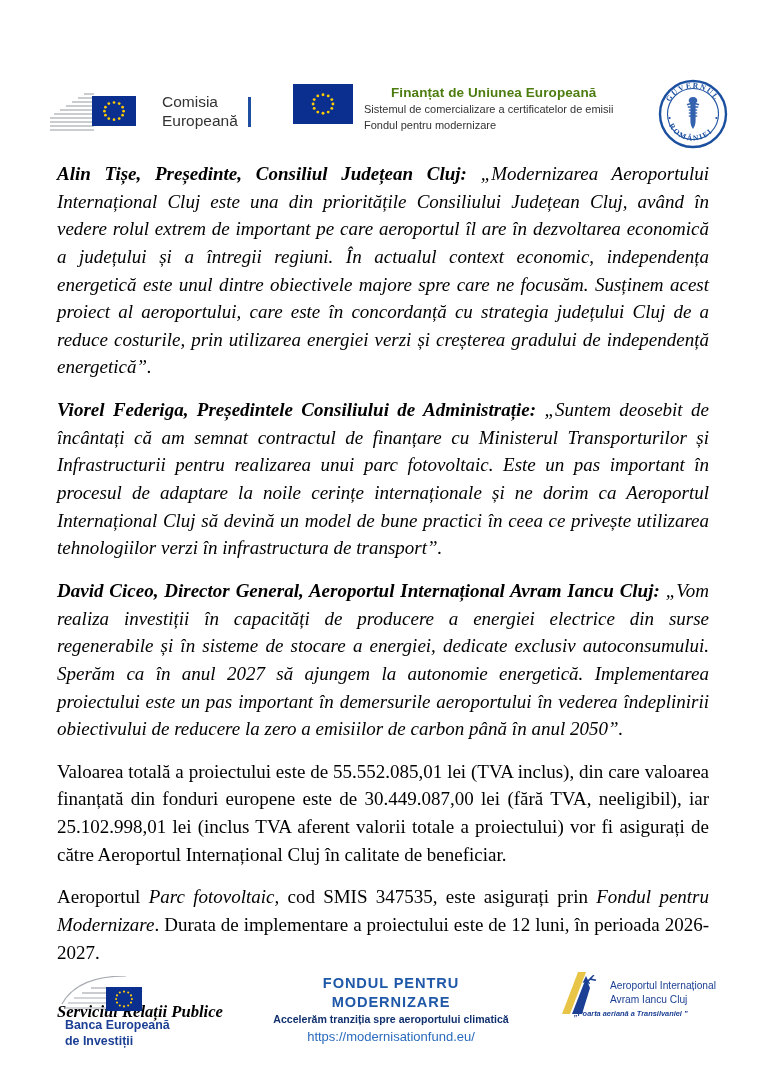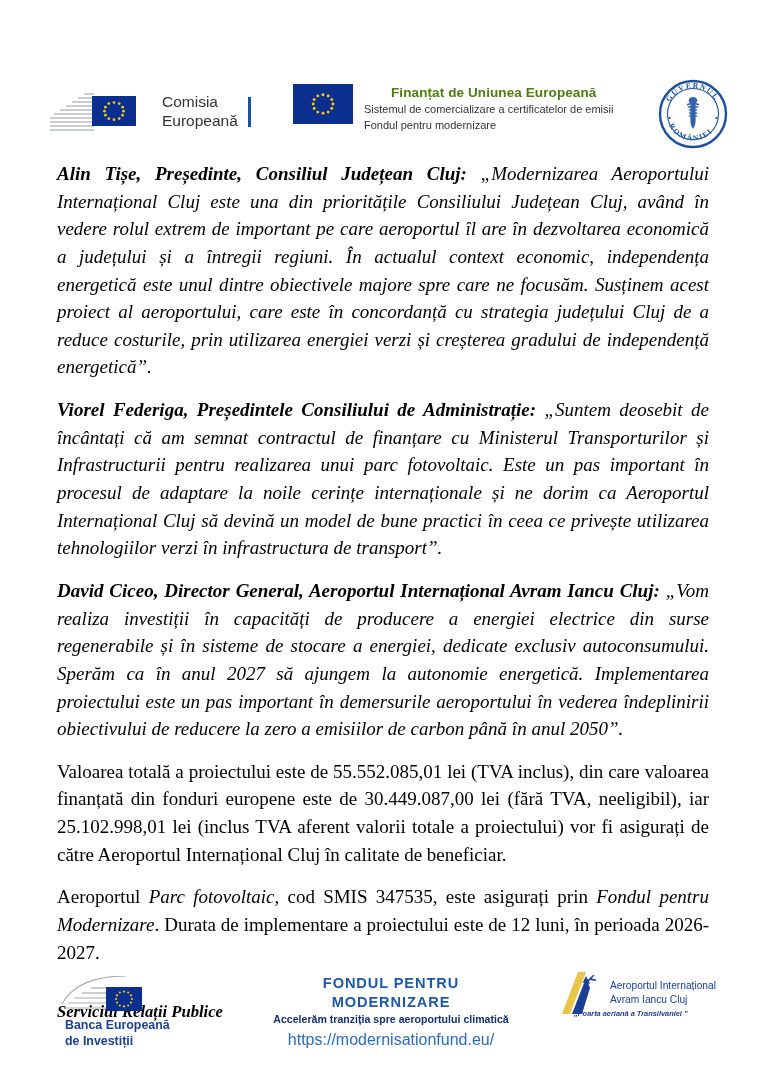--- a/index.html
+++ b/index.html
@@ -198,21 +198,21 @@
     letter-spacing: .9px;
     line-height: 1.3;
   }
   .modfund-sub {
     font-size: 10.6px;
     font-weight: bold;
     color: #11306e;
     line-height: 1.5;
   }
   .modfund-url {
-    font-size: 16px;
+    font-size: 13px;
     color: #2a6bbd;
     line-height: 1.45;
   }
 
   
   .airport {
     position: absolute;
     left: 556px;
     top: 8px;
     display: flex;

